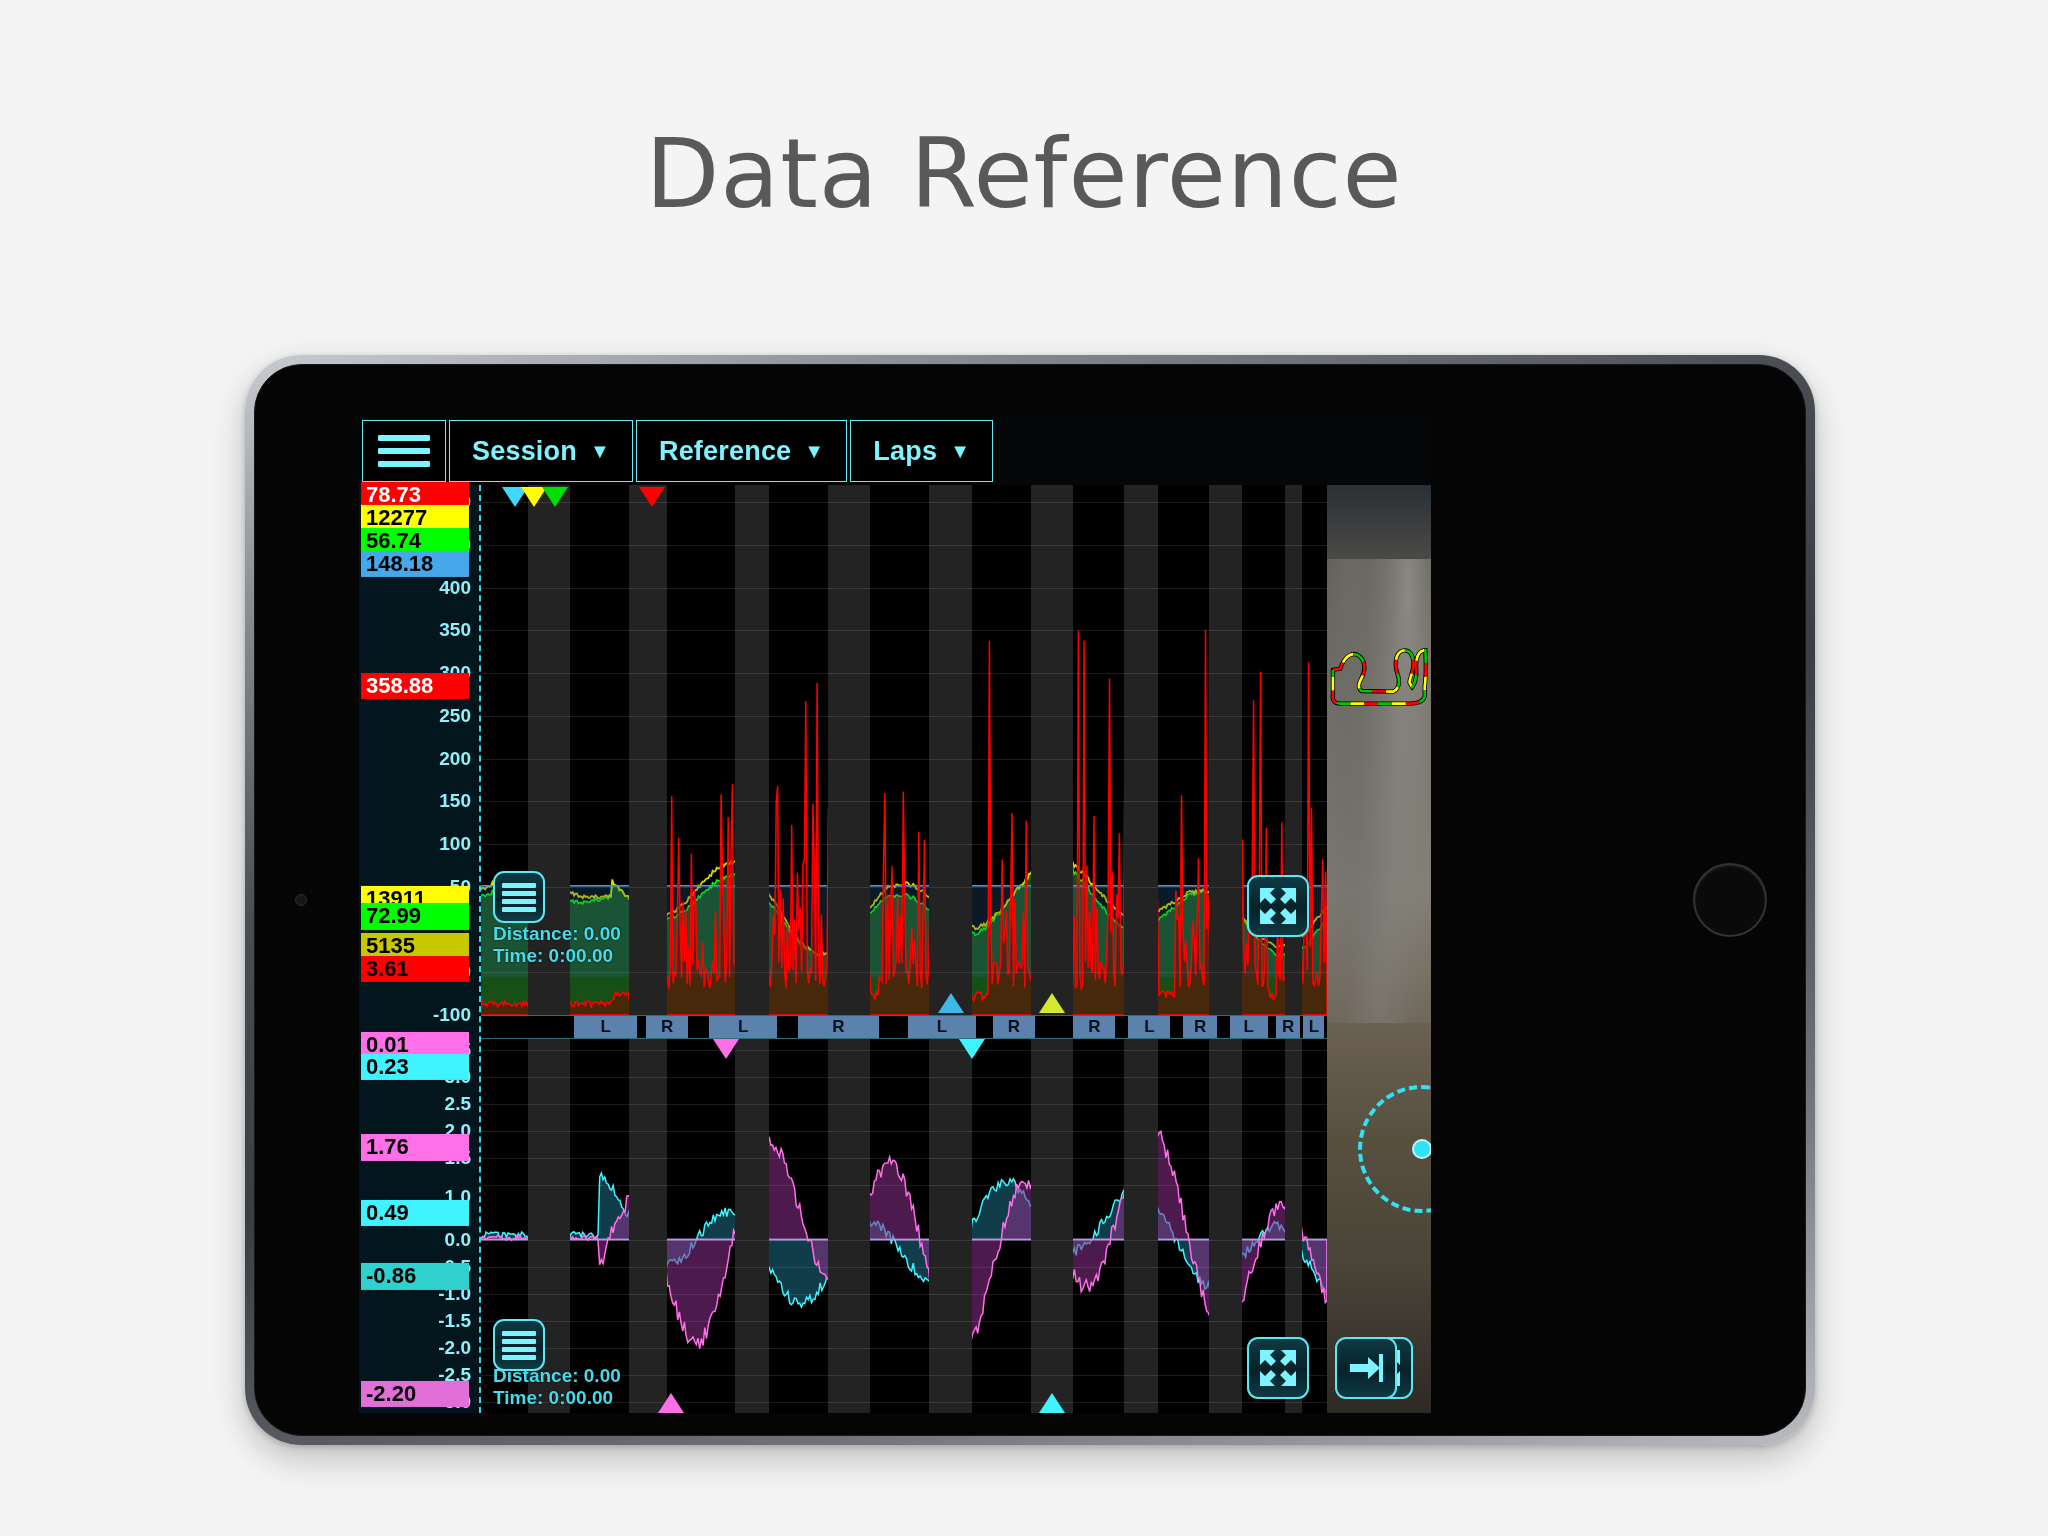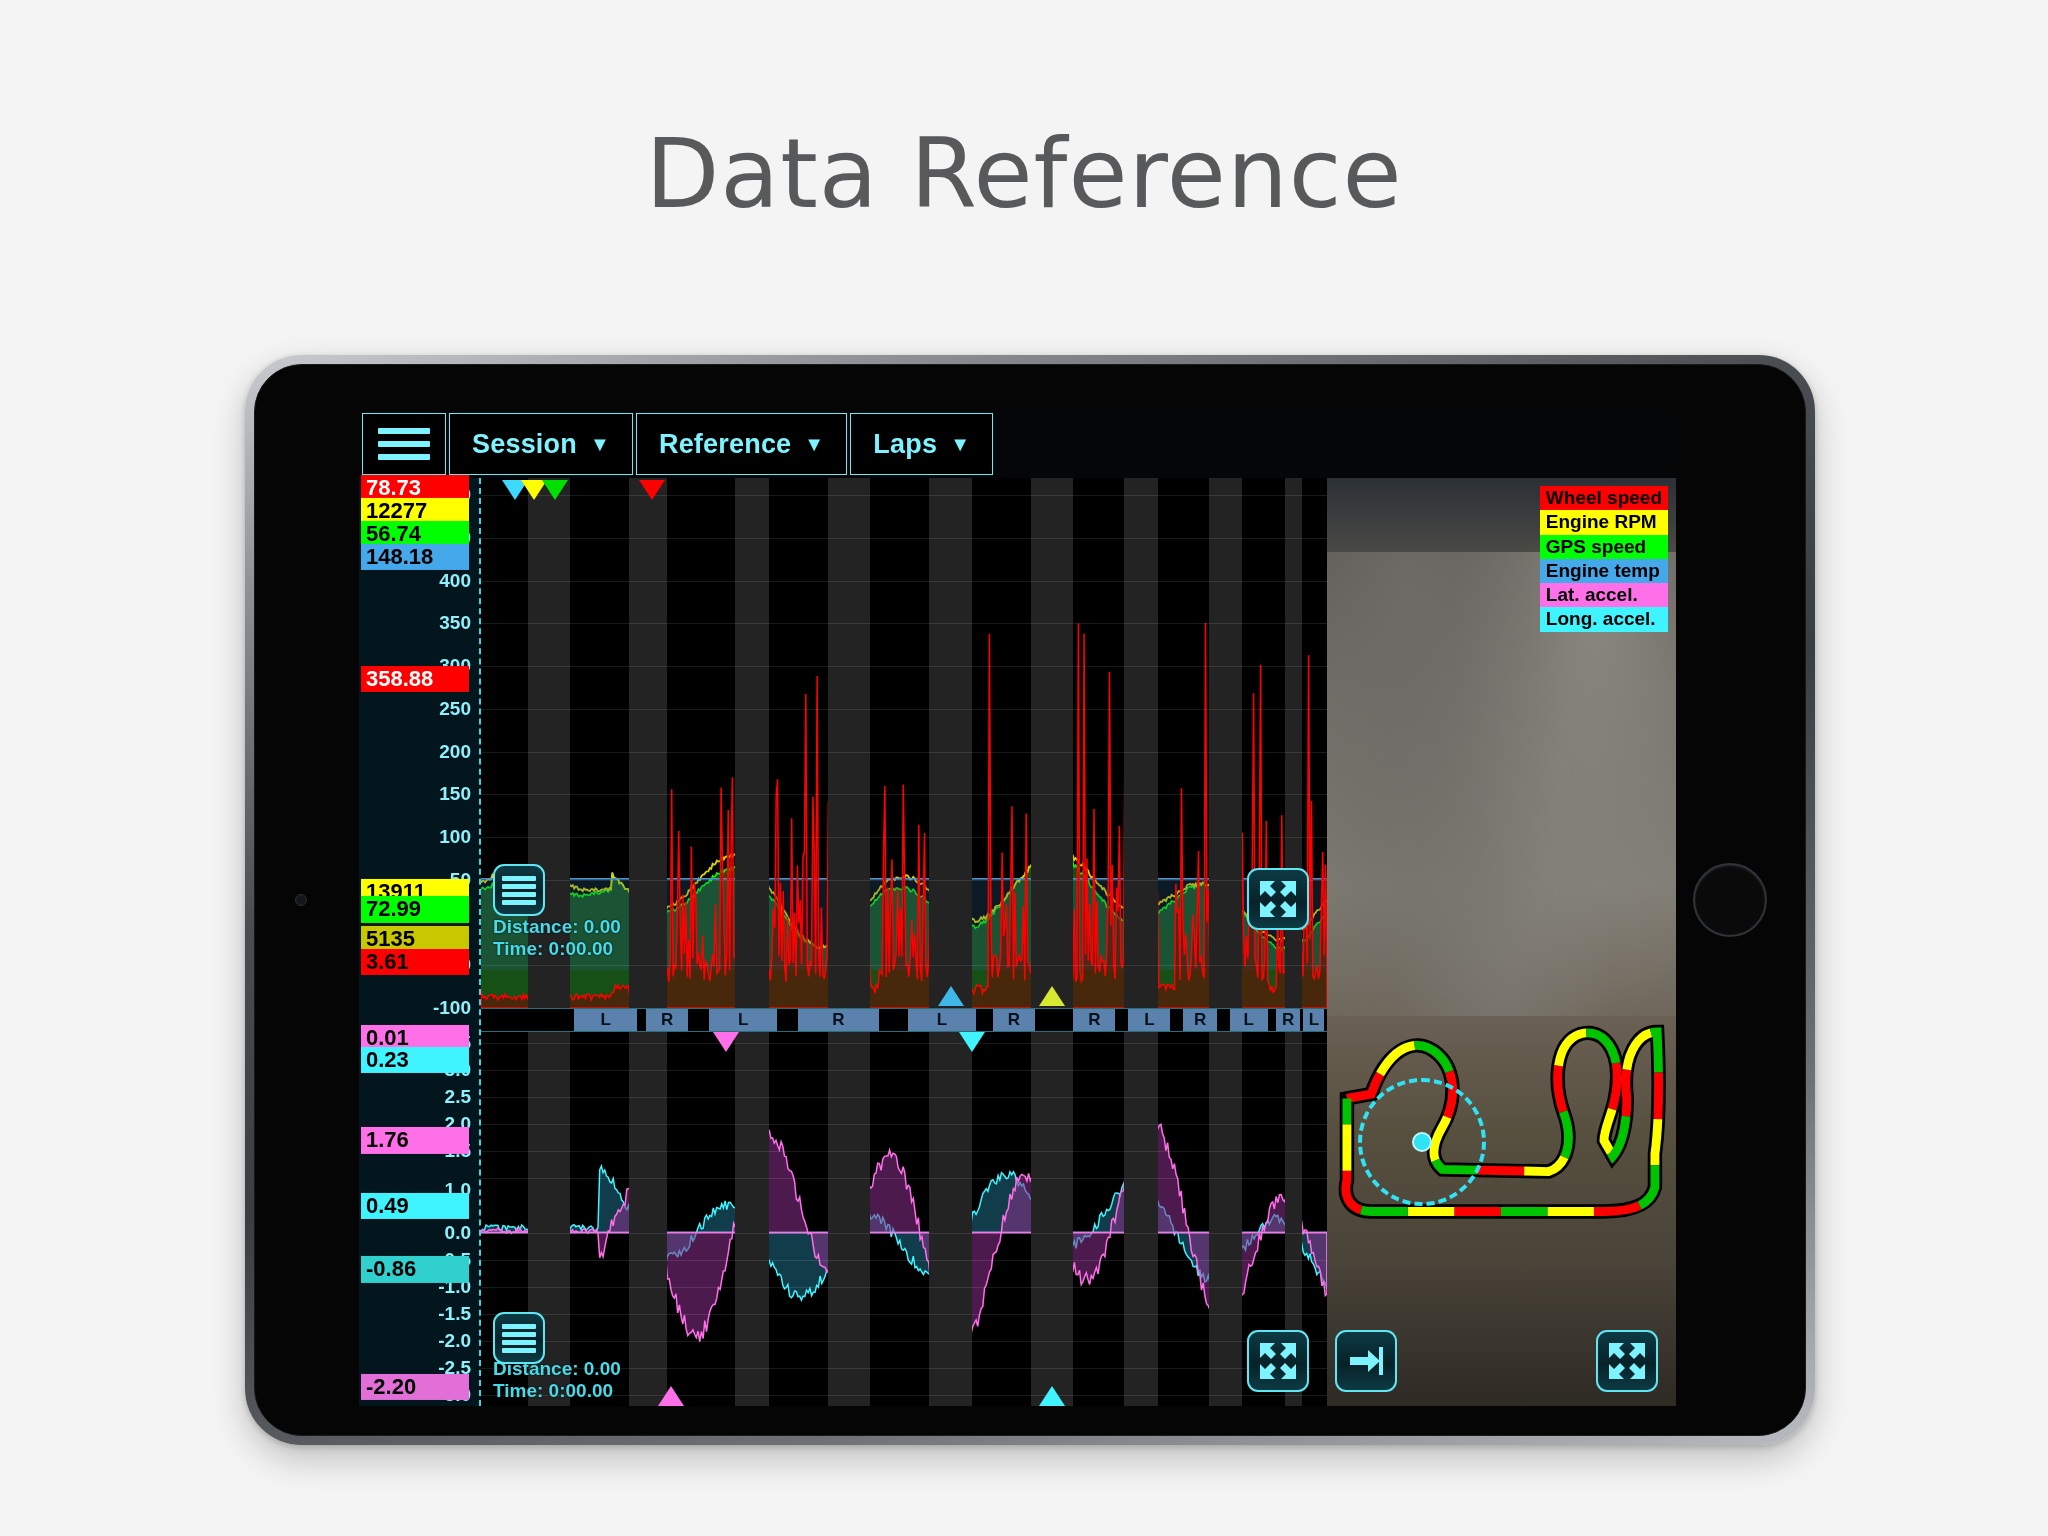--- a/index.html
+++ b/index.html
@@ -46,22 +46,22 @@
     box-shadow:inset 0 1px 2px rgba(255,255,255,.12);
   }
   #front-camera {
     position:absolute; left:40px; top:50%; transform:translateY(-50%);
     width:12px; height:12px; border-radius:50%;
     background:#14171a; border:1px solid #2c3035;
   }
 
   
   #screen {
-    position:absolute; left:104px; top:45px;
-    width:1317px; height:996px;
+    position:absolute; left:104px; top:52px;
+    width:1072px; height:996px;
     background:#86efac;
     overflow:hidden;
   }
 
   
   #toolbar {
     position:absolute; left:0; top:0; width:100%; height:68px;
     background:#050608;
     display:flex; align-items:stretch;
   }
@@ -444,28 +444,20 @@
           <svg id="track-svg" viewBox="0 0 315 928" preserveAspectRatio="none">
               <path d="M 18 560 L 40 556 C 52 520 78 500 100 520 C 118 536 116 566 104 586 C 96 600 92 614 104 624 L 200 626 C 218 620 222 596 214 574 C 204 546 206 510 228 502 C 248 496 262 514 262 540 C 262 568 250 584 250 598 L 258 612 C 268 600 272 574 270 552 C 268 522 280 500 298 500 C 300 540 300 580 296 610 L 296 640 C 292 656 276 662 250 662 L 40 662 C 22 662 14 650 18 634 Z" fill="none" stroke="#000" stroke-width="13" stroke-linecap="round"></path>
               <path d="M 18 560 L 40 556 C 52 520 78 500 100 520 C 118 536 116 566 104 586 C 96 600 92 614 104 624 L 200 626 C 218 620 222 596 214 574 C 204 546 206 510 228 502 C 248 496 262 514 262 540 C 262 568 250 584 250 598 L 258 612 C 268 600 272 574 270 552 C 268 522 280 500 298 500 C 300 540 300 580 296 610 L 296 640 C 292 656 276 662 250 662 L 40 662 C 22 662 14 650 18 634 Z" fill="none" stroke="#ff0000" stroke-width="8" stroke-dasharray="42 84" stroke-dashoffset="0"></path>
               <path d="M 18 560 L 40 556 C 52 520 78 500 100 520 C 118 536 116 566 104 586 C 96 600 92 614 104 624 L 200 626 C 218 620 222 596 214 574 C 204 546 206 510 228 502 C 248 496 262 514 262 540 C 262 568 250 584 250 598 L 258 612 C 268 600 272 574 270 552 C 268 522 280 500 298 500 C 300 540 300 580 296 610 L 296 640 C 292 656 276 662 250 662 L 40 662 C 22 662 14 650 18 634 Z" fill="none" stroke="#ffff00" stroke-width="8" stroke-dasharray="42 84" stroke-dashoffset="-42"></path>
               <path d="M 18 560 L 40 556 C 52 520 78 500 100 520 C 118 536 116 566 104 586 C 96 600 92 614 104 624 L 200 626 C 218 620 222 596 214 574 C 204 546 206 510 228 502 C 248 496 262 514 262 540 C 262 568 250 584 250 598 L 258 612 C 268 600 272 574 270 552 C 268 522 280 500 298 500 C 300 540 300 580 296 610 L 296 640 C 292 656 276 662 250 662 L 40 662 C 22 662 14 650 18 634 Z" fill="none" stroke="#00c400" stroke-width="8" stroke-dasharray="42 84" stroke-dashoffset="-84"></path>
             </svg>
 
           <div id="pos-ring" style="left: 30.5px; top: 599.52px;"></div>
           <div id="pos-marker" style="left: 84.5px; top: 653.52px;"></div>
 
-          <div id="legend">
-              <div class="legend-row" style="background: rgb(255, 0, 0); color: rgb(0, 0, 0);">Wheel speed</div>
-              <div class="legend-row" style="background: rgb(255, 255, 0); color: rgb(0, 0, 0);">Engine RPM</div>
-              <div class="legend-row" style="background: rgb(0, 255, 0); color: rgb(0, 0, 0);">GPS speed</div>
-              <div class="legend-row" style="background: rgb(69, 168, 234); color: rgb(0, 0, 0);">Engine temp</div>
-              <div class="legend-row" style="background: rgb(255, 111, 232); color: rgb(0, 0, 0);">Lat. accel.</div>
-              <div class="legend-row" style="background: rgb(63, 243, 255); color: rgb(0, 0, 0);">Long. accel.</div>
-            </div>
 
           <div class="fbtn" style="right:18px; bottom:14px; width:62px; height:62px;">
             <svg width="42" height="42" viewBox="0 0 42 42">
               <g fill="#7df3ff">
                 <path d="M3 3 L18 3 L13 8 L19 14 L14 19 L8 13 L3 18 Z"></path>
                 <path d="M39 3 L39 18 L34 13 L28 19 L23 14 L29 8 L24 3 Z"></path>
                 <path d="M3 39 L3 24 L8 29 L14 23 L19 28 L13 34 L18 39 Z"></path>
                 <path d="M39 39 L24 39 L29 34 L23 28 L28 23 L34 29 L39 24 Z"></path>
               </g>
             </svg>

